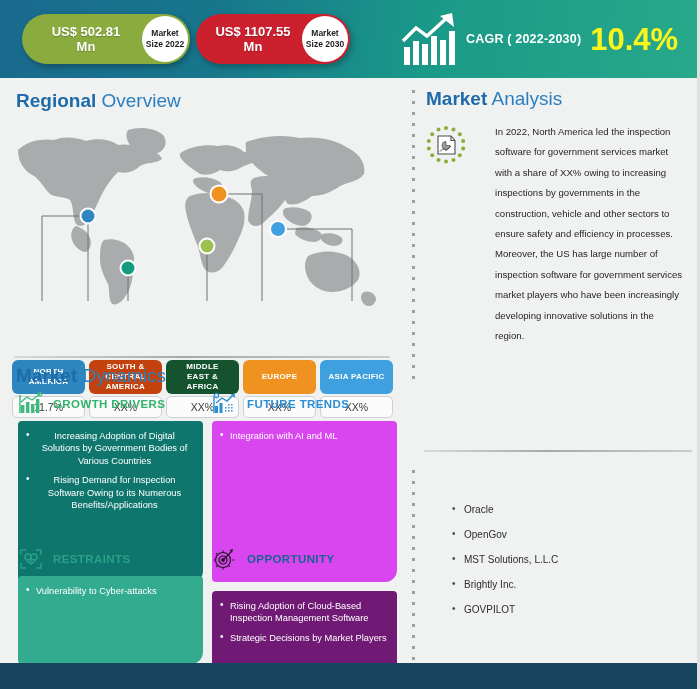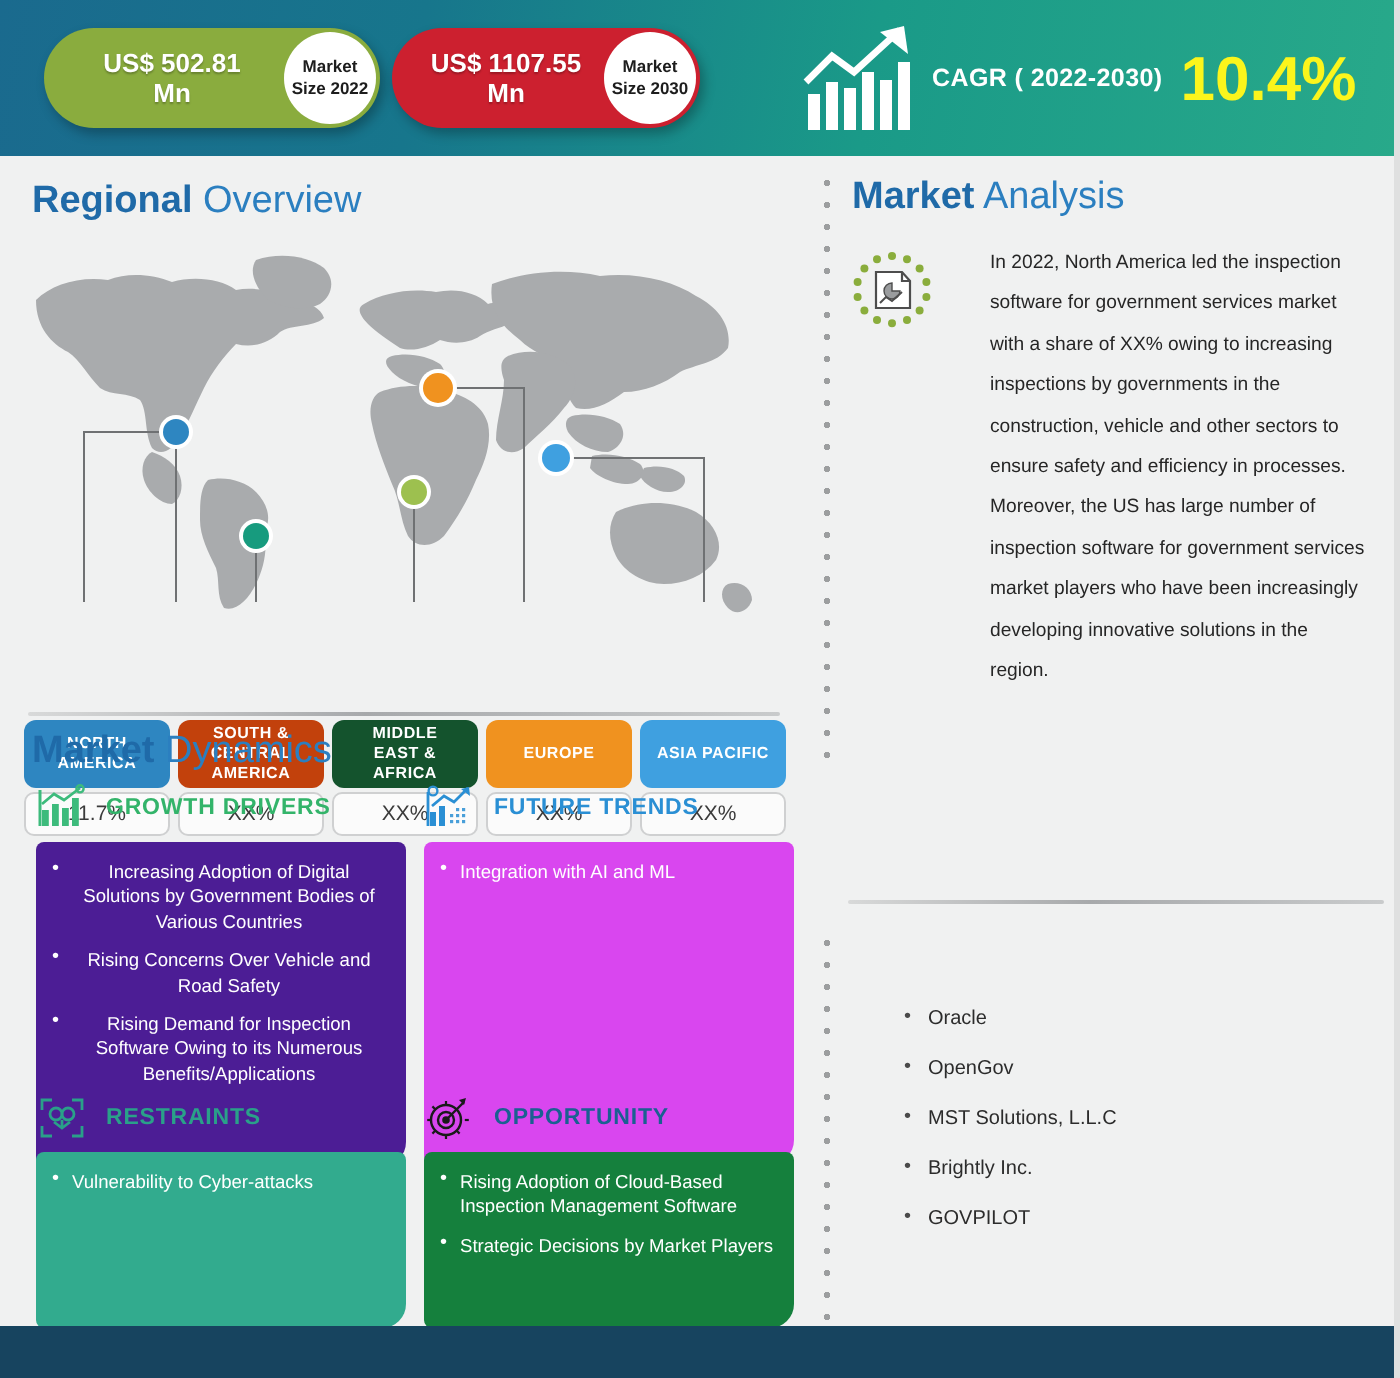--- a/index.html
+++ b/index.html
@@ -348,24 +348,23 @@
             <rect x="13" y="12" width="3.4" height="9"></rect>
             <rect x="18" y="7" width="3.4" height="14"></rect>
           </g>
           <path d="M2 21 L2 3" stroke="#3dbb7c" stroke-width="1.5"></path>
           <path d="M3 10 L9 5 L14 8 L22 2" stroke="#3dbb7c" stroke-width="1.4" fill="none"></path>
           <circle cx="22" cy="2.4" r="1.8" fill="none" stroke="#3dbb7c" stroke-width="1.2"></circle>
         </svg>
       </span>
       <span class="txt" style="color:#33b46a">GROWTH DRIVERS</span>
     </div>
-    <div class="dyn-box" style="background:#4c1d95; margin-top:4px; height:162px;">
+    <div class="dyn-box" style="background:#0f766e; margin-top:4px; height:162px;">
       <ul>
         <li>Increasing Adoption of Digital Solutions by Government Bodies of Various Countries</li>
-        <li>Rising Concerns Over Vehicle and Road Safety</li>
         <li>Rising Demand for Inspection Software Owing to its Numerous Benefits/Applications</li>
       </ul>
     </div>
   </div>
 
   <div style="position:absolute; left:212px; top:313px; width:185px;">
     <div class="dyn-head">
       <span class="ico">
         <svg width="26" height="24" viewBox="0 0 26 24">
           <g fill="#2a8fd4">
@@ -439,21 +438,21 @@
             <path d="M11 5.5 L11 3.5"></path>
               <path d="M11 20.5 L11 22.5"></path>
             <path d="M5.6 7.6 L4.2 6.2"></path>
               <path d="M5.6 18.4 L4.2 19.8"></path>
             <path d="M16.4 18.4 L17.8 19.8"></path>
           </g>
         </svg>
       </span>
       <span class="txt" style="color:#1a6091">OPPORTUNITY</span>
     </div>
-    <div class="dyn-box" style="background:#15803d; margin-top:4px; height:88px;">
+    <div class="dyn-box" style="background:#701a75; margin-top:19px; height:88px;">
       <ul>
         <li>Rising Adoption of Cloud-Based Inspection Management Software</li>
         <li>Strategic Decisions by Market Players</li>
       </ul>
     </div>
   </div>
 </div>
 
 <div class="right-col">
   <div class="dotted-line"></div>

